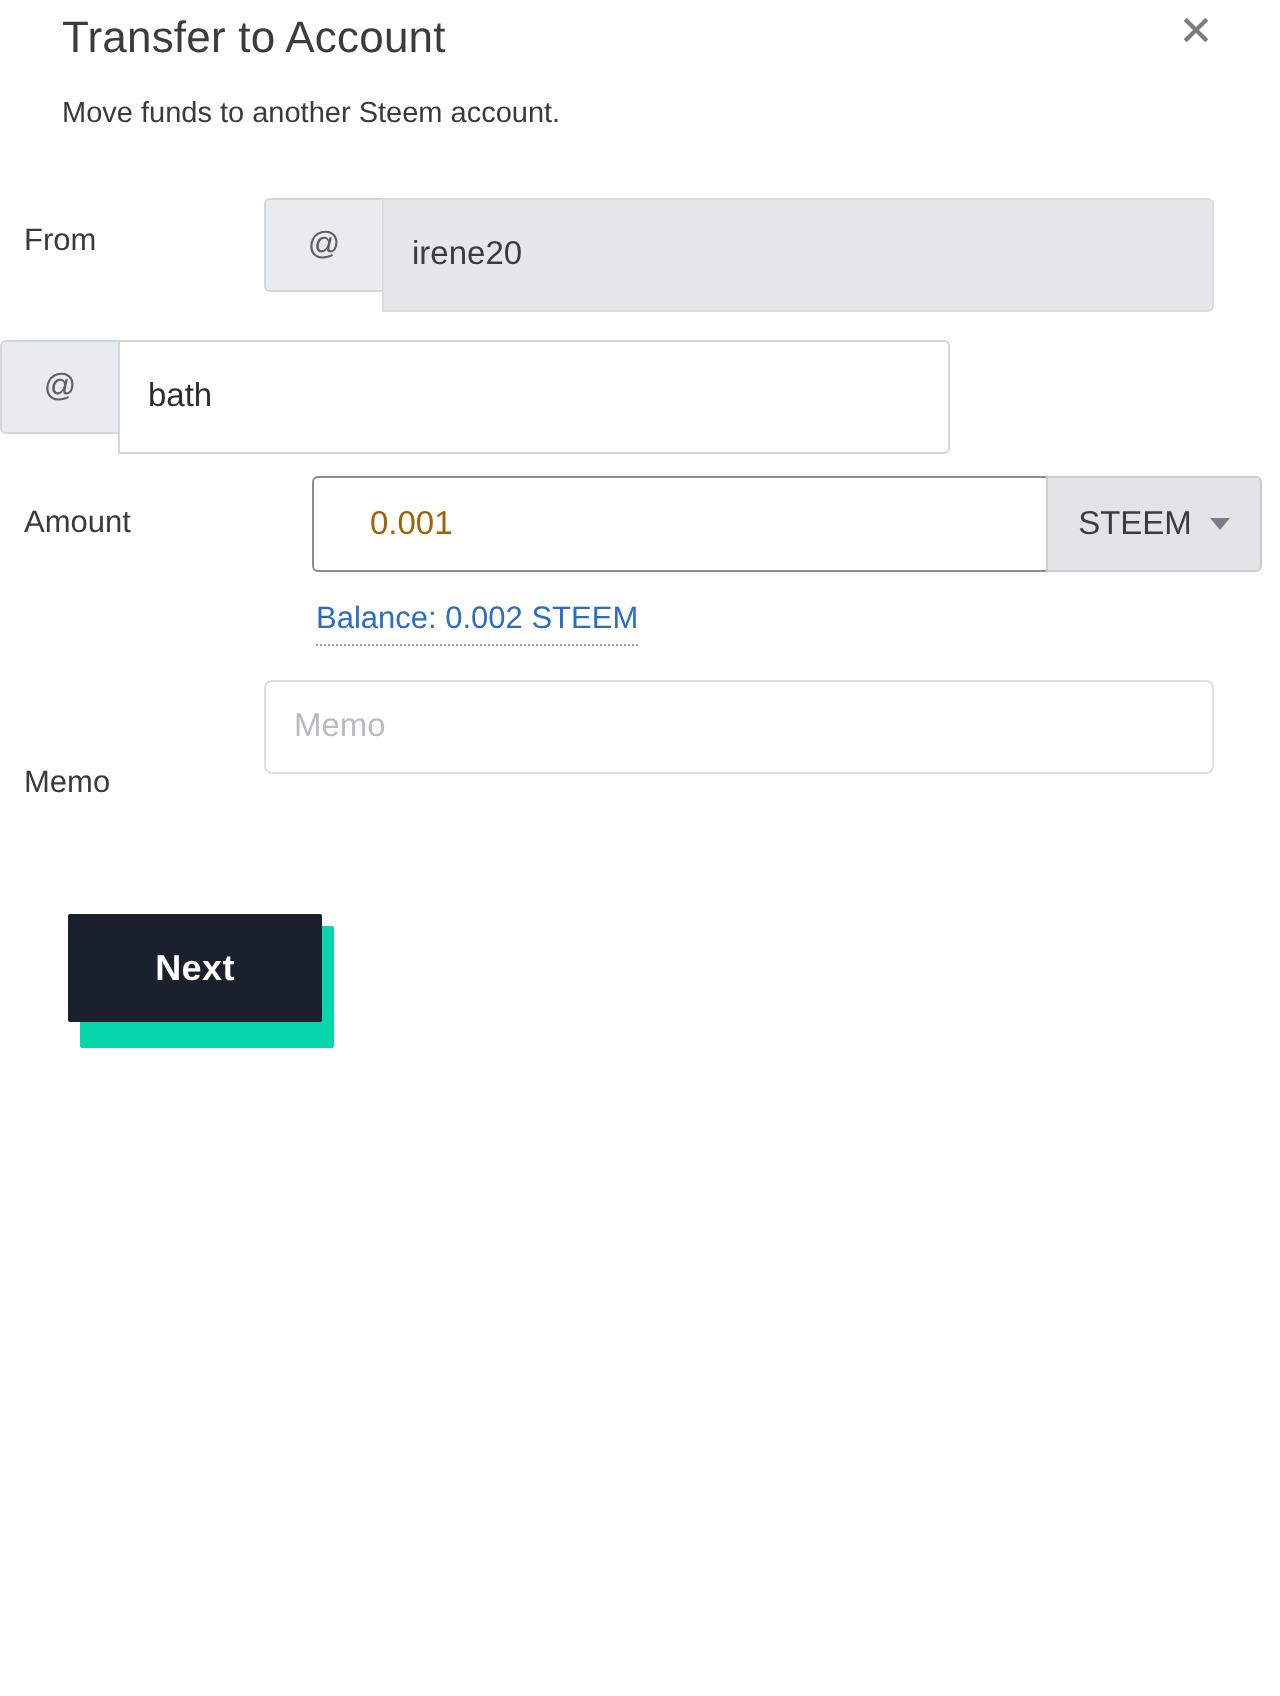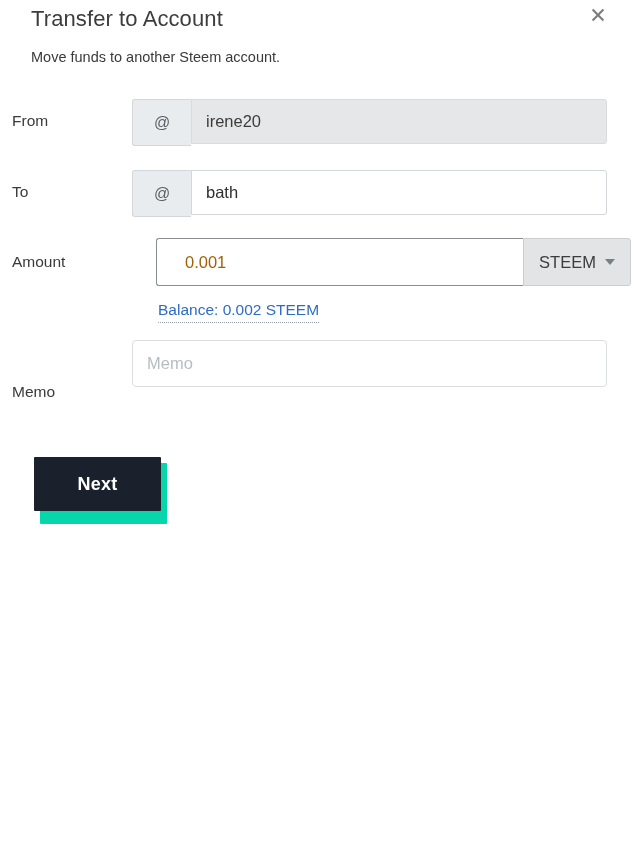--- a/index.html
+++ b/index.html
@@ -126,21 +126,21 @@
   .text-input {
     flex: 1 1 auto;
     border: 1px solid #d3d7db;
     border-radius: 0 3px 3px 0;
     background: #ffffff;
     font-size: 16.5px;
     color: #2e2e2e;
     padding: 0 14px;
     font-family: "Liberation Sans", sans-serif;
     outline: none;
-    height: 45px;
+    height: 57px;
     min-width: 0;
   }
 
   .text-input.disabled {
     background: #e6e7e8;
     color: #3c3c3c;
     border-color: #d9dbdd;
   }
 
   
@@ -284,21 +284,20 @@
     <div class="field-label lbl-from">From</div>
     <div class="field-area">
       <div class="input-group">
         <span class="input-prefix">@</span>
         <input class="text-input disabled" type="text" readonly="" value="irene20" style="">
       </div>
     </div>
   </div>
 
   <div class="form-row row-to">
-    <div class="field-label lbl-to">To</div>
     <div class="field-area">
       <div class="input-group">
         <span class="input-prefix">@</span>
         <input class="text-input" type="text" value="bath" style="">
       </div>
     </div>
   </div>
 
   <div class="form-row row-amount">
     <div class="field-label lbl-amount">Amount</div>

